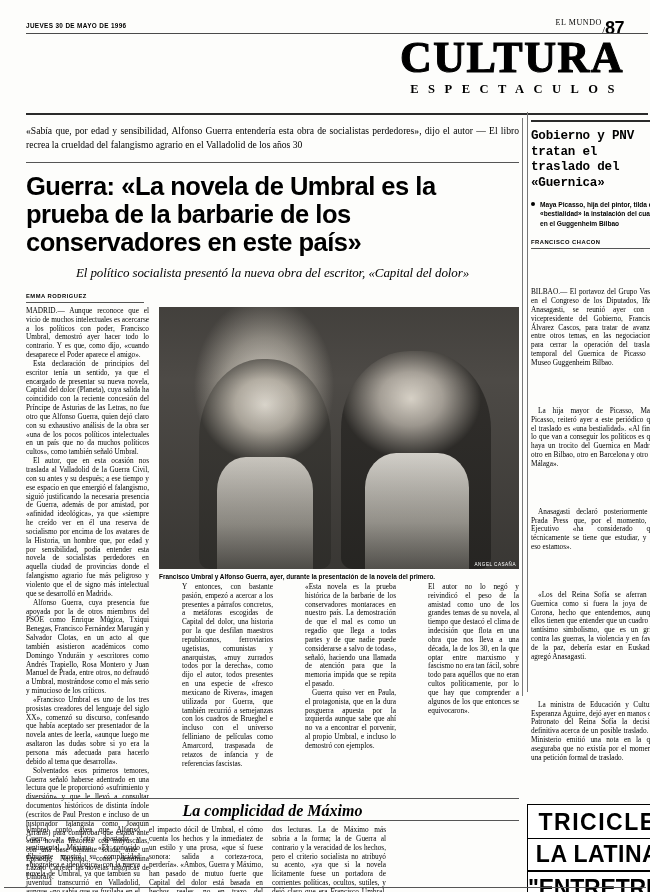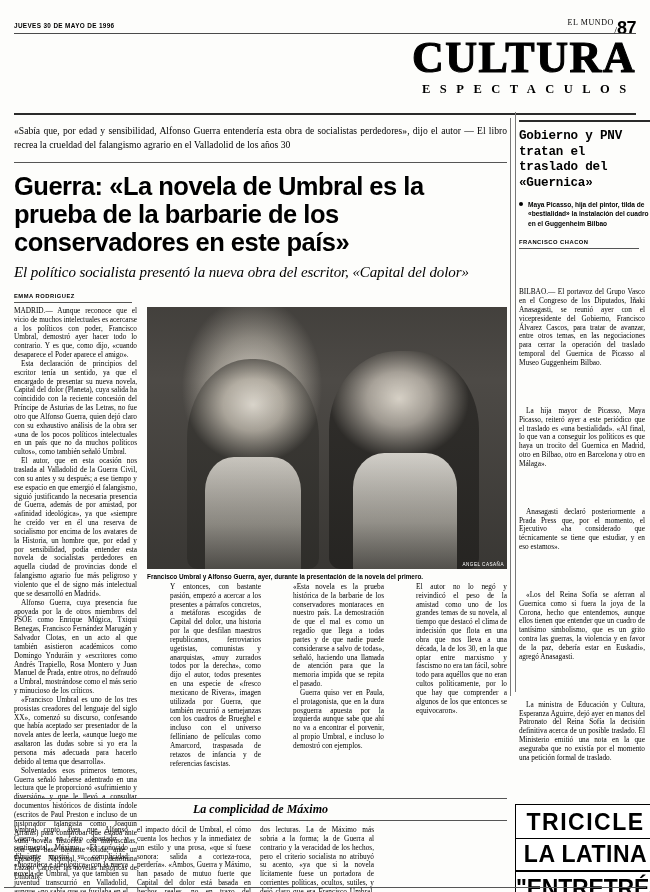--- a/index.html
+++ b/index.html
@@ -3,21 +3,21 @@
 <meta charset="utf-8">
 <style>
   * { box-sizing: border-box; margin: 0; padding: 0; }
   html, body {
     width: 650px; height: 892px;
     background: #fdfdfb;
     font-family: "Liberation Serif", serif;
     color: #000;
     overflow: hidden;
   }
-  .page { position: relative; width: 650px; height: 892px; padding: 0 10px; }
+  .page { position: relative; width: 650px; height: 892px; padding: 0 22px; }
 
   
   .masthead { position: relative; height: 112px; }
   .dateline {
     position: absolute; left: 4px; top: 22px;
     font-family: "Liberation Sans", sans-serif;
     font-size: 6.4px; font-weight: bold; letter-spacing: .35px;
   }
   .pagemark {
     position: absolute; right: 4px; top: 18px;
@@ -29,21 +29,21 @@
   }
   .pagemark .slash { font-size: 11px; }
   .pagemark .num {
     font-family: "Liberation Sans", sans-serif;
     font-size: 18px; font-weight: bold; letter-spacing: -.5px;
   }
   .rule-date {
     position: absolute; left: 4px; top: 33px; width: 622px; height: 1px;
     background: #4a4a4a;
   }
-  .cultura-wrap { position: absolute; right: 4px; top: 36px; }
+  .cultura-wrap { position: absolute; right: 4px; top: 36px; text-align: right; }
   .cultura {
     font-family: "Liberation Serif", serif;
     font-size: 44px; font-weight: bold; letter-spacing: 1.5px;
     line-height: 44px;
     -webkit-text-stroke: 1.1px #000;
   }
   .espectaculos {
     font-family: "Liberation Serif", serif;
     font-size: 12.5px; font-weight: bold; letter-spacing: 9.5px;
     line-height: 18px; padding-left: 10px;
@@ -71,22 +71,22 @@
   .rule-kicker { width: 100%; height: 1px; background: #555; margin-top: 9px; }
 
   
   h1.headline {
     font-family: "Liberation Sans", sans-serif;
     font-size: 25.5px; font-weight: bold; line-height: 28px;
     letter-spacing: -.5px; margin-top: 9px;
   }
   .subhead {
     font-family: "Liberation Serif", serif;
-    font-style: italic; font-size: 15px; line-height: 19px;
-    text-align: left; margin-top: 7px; letter-spacing: -.1px;
+    font-style: italic; font-size: 13px; line-height: 19px;
+    text-align: center; margin-top: 7px; letter-spacing: -.1px;
   }
 
   
   .byline {
     font-family: "Liberation Sans", sans-serif;
     font-size: 5.8px; font-weight: bold; letter-spacing: .5px;
     margin-top: 11px;
   }
   .rule-byline { width: 118px; height: 1px; background: #555; margin-top: 3px; }
 
@@ -197,21 +197,21 @@
     border-left: 1px solid #777; border-right: 1px solid #777;
     pointer-events: none;
   }
 
   
   .rule-box-top { position: absolute; left: 4px; top: 686px; width: 493px; height: 1px; background: #555; }
   h3.sub-headline {
     position: absolute; left: 4px; top: 690px; width: 493px;
     font-family: "Liberation Serif", serif;
     font-style: italic; font-weight: bold;
-    font-size: 12px; text-align: center;
+    font-size: 16px; text-align: center;
   }
   .rule-box-bot { position: absolute; left: 4px; top: 708px; width: 493px; height: 1px; background: #555; }
   .bottom-cols {
     position: absolute; left: 4px; top: 714px; width: 493px;
     display: flex; gap: 9px;
   }
   .bottom-cols .col {
     width: 114px;
     font-size: 7.3px; line-height: 8.85px;
     text-align: justify; hyphens: auto;

